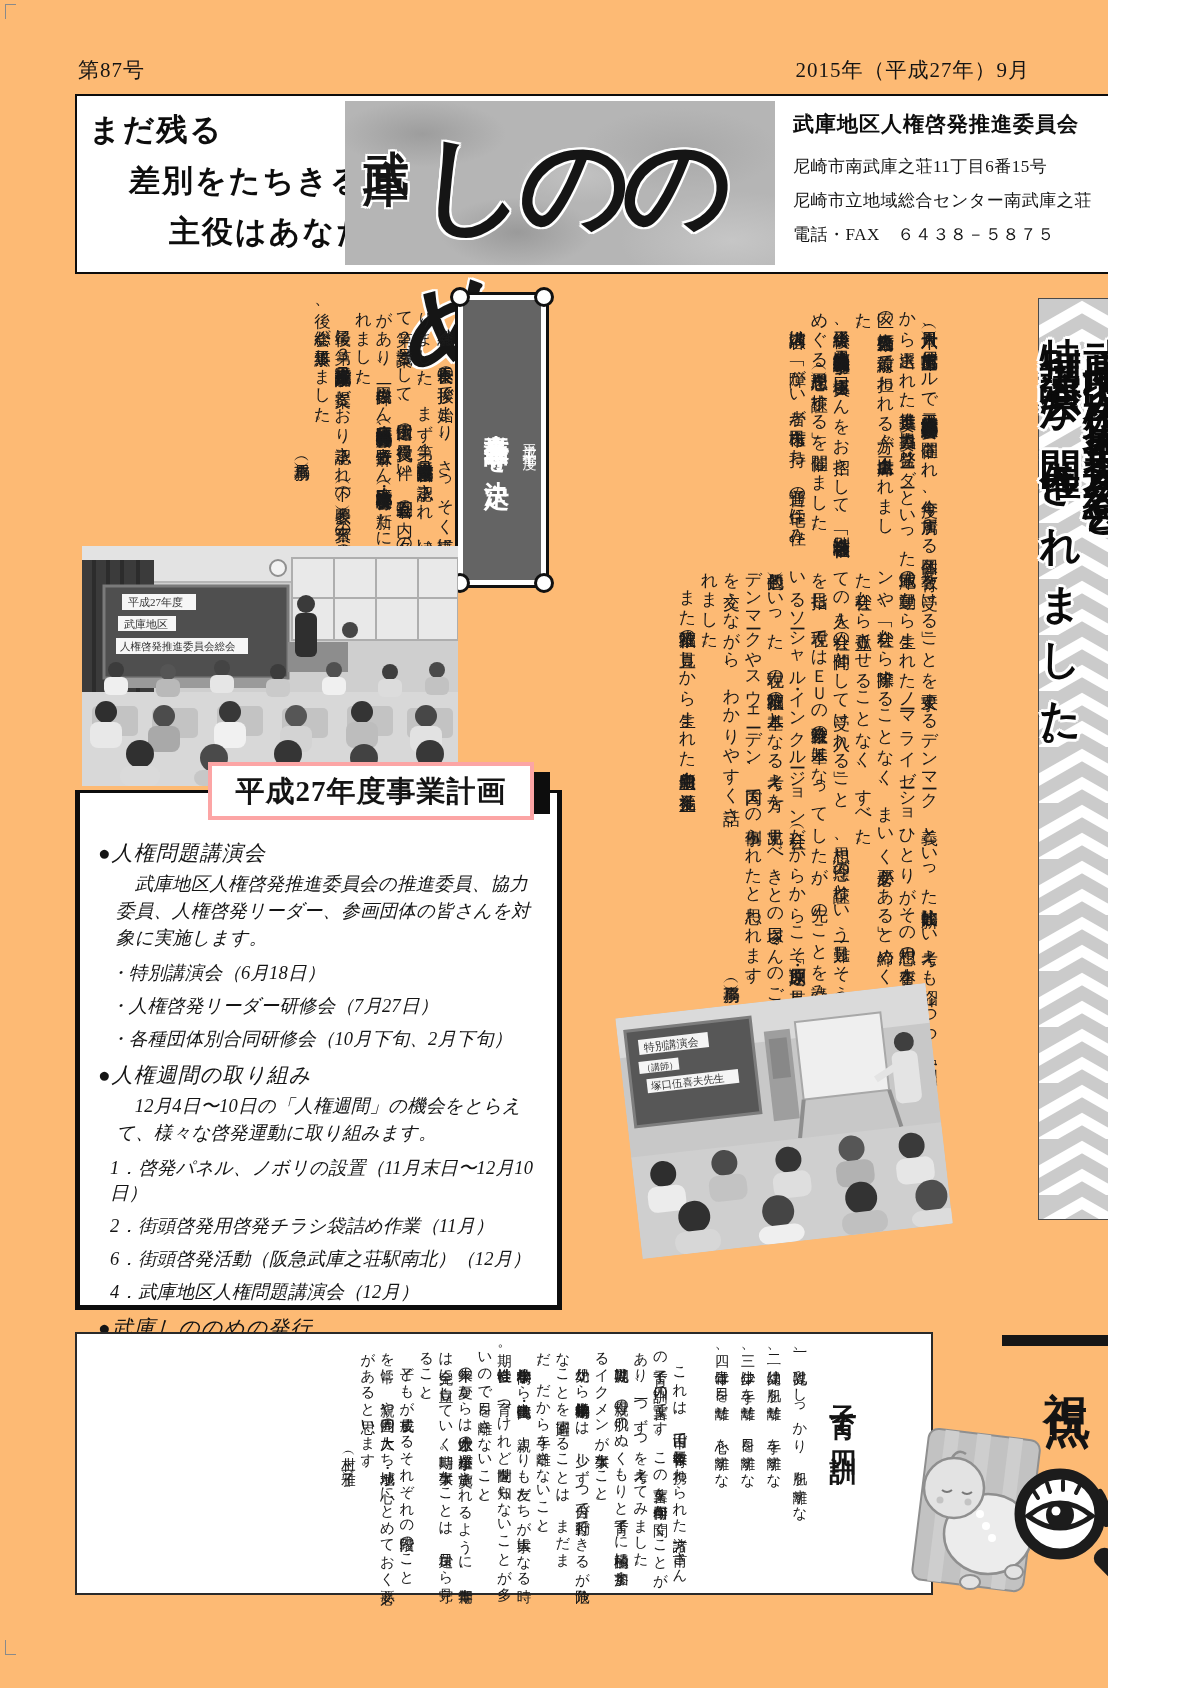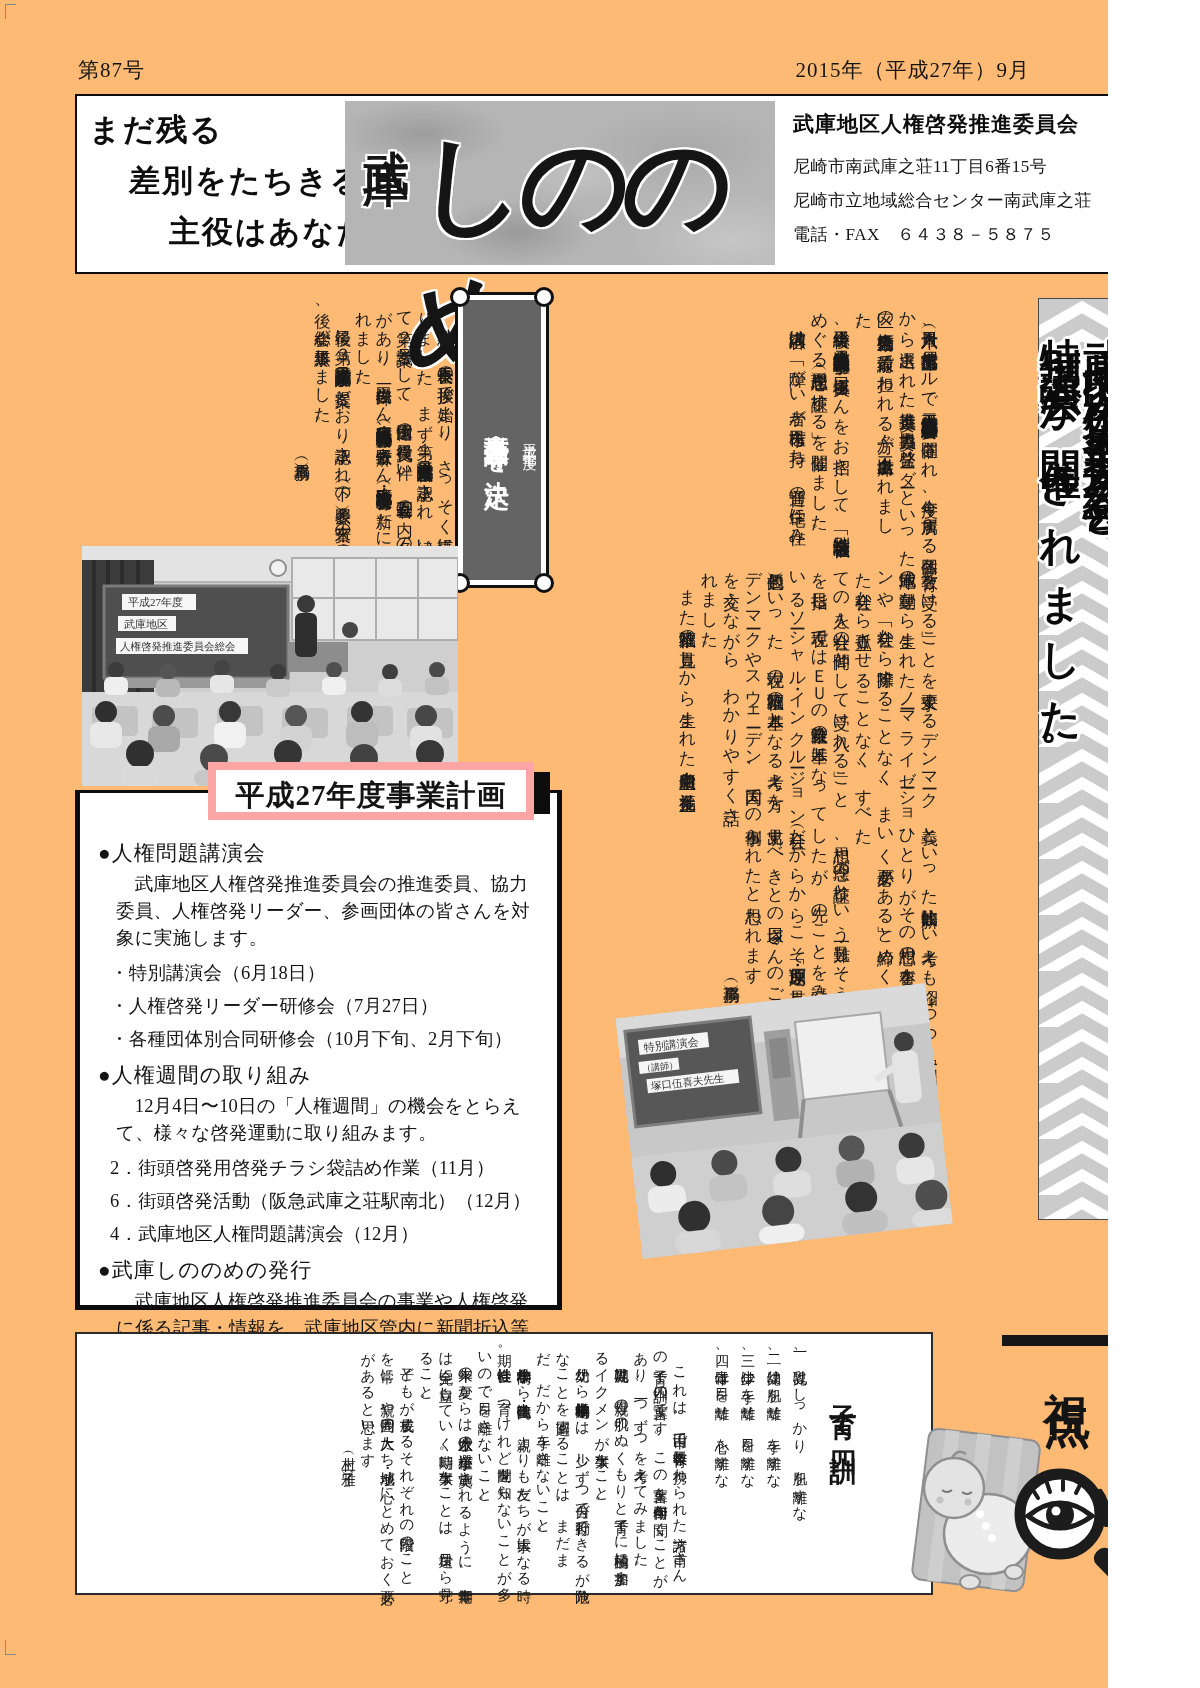--- a/index.html
+++ b/index.html
@@ -57,22 +57,22 @@
   .pl-large{display:block;font-size:25px;font-weight:700;line-height:42px;letter-spacing:3px;}
   .pl-corner{position:absolute;width:14px;height:14px;background:#fff;border:3px solid #111;border-radius:50%;}
 
   
   .photo{overflow:hidden;}
   #photo1{left:82px;top:546px;width:376px;height:240px;}
   #photo2{left:628px;top:1000px;width:312px;height:242px;transform:rotate(-6.5deg);}
 
   
   .plan-box{left:75px;top:790px;width:487px;height:520px;border:5px solid #0d0d0d;border-top-width:3px;
-            box-sizing:border-box;background:#fff;padding:36px 14px 12px 18px;}
-  .plan-title{left:208px;top:762px;width:326px;height:58px;border:8px solid #fca5a5;background:#fff;box-sizing:border-box;
+            box-sizing:border-box;background:#fff;padding:36px 14px 12px 18px;font-style:italic;}
+  .plan-title{left:208px;top:762px;width:326px;height:58px;border:4px solid #fca5a5;background:#fff;box-sizing:border-box;
               font-size:29px;font-weight:700;letter-spacing:1px;text-align:center;line-height:50px;}
   .plan-title-tab{left:534px;top:772px;width:16px;height:42px;background:#0d0d0d;}
   .row-h{font-family:"Liberation Sans","DejaVu Sans",sans-serif;font-size:21px;letter-spacing:1px;margin:10px 0 4px;}
   .row-b{font-size:18.5px;line-height:27px;margin:2px 0 2px 18px;letter-spacing:0.2px;}
   .row-i{font-size:18.5px;margin:8px 0 0 12px;letter-spacing:0.2px;}
 
   
   .vp-box{left:75px;top:1332px;width:858px;height:263px;border:2px solid #2a2a2a;box-sizing:border-box;background:#fff;}
   .vp-title{left:748px;top:50px;writing-mode:vertical-rl;font-size:27px;font-weight:700;letter-spacing:5px;}
   .vp-maxims{left:620px;top:10px;width:116px;height:244px;font-size:14.5px;line-height:26px;letter-spacing:0.5px;}
@@ -230,20 +230,21 @@
   </div>
 
   <div class="abs plan-box">
     <div class="row-h sans">●人権問題講演会</div>
     <div class="row-b serif">　武庫地区人権啓発推進委員会の推進委員、協力委員、人権啓発リーダー、参画団体の皆さんを対象に実施します。</div>
     <div class="row-i serif">・特別講演会（6月18日）</div>
     <div class="row-i serif">・人権啓発リーダー研修会（7月27日）</div>
     <div class="row-i serif">・各種団体別合同研修会（10月下旬、2月下旬）</div>
     <div class="row-h sans">●人権週間の取り組み</div>
     <div class="row-b serif">　12月4日〜10日の「人権週間」の機会をとらえて、様々な啓発運動に取り組みます。</div>
+    <div class="row-i serif">1．啓発パネル、ノボリの設置（11月末日〜12月10日）</div>
     <div class="row-i serif">2．街頭啓発用啓発チラシ袋詰め作業（11月）</div>
     <div class="row-i serif">6．街頭啓発活動（阪急武庫之荘駅南北）（12月）</div>
     <div class="row-i serif">4．武庫地区人権問題講演会（12月）</div>
     <div class="row-h sans">●武庫しののめの発行</div>
     <div class="row-b serif">　武庫地区人権啓発推進委員会の事業や人権啓発に係る記事・情報を、武庫地区管内に新聞折込等で配布します。</div>
     <div class="row-i serif">・年2回発行（9月、3月）</div>
   </div>
   <div class="abs plan-title serif">平成27年度事業計画</div>
   <div class="abs plan-title-tab"></div>
 

